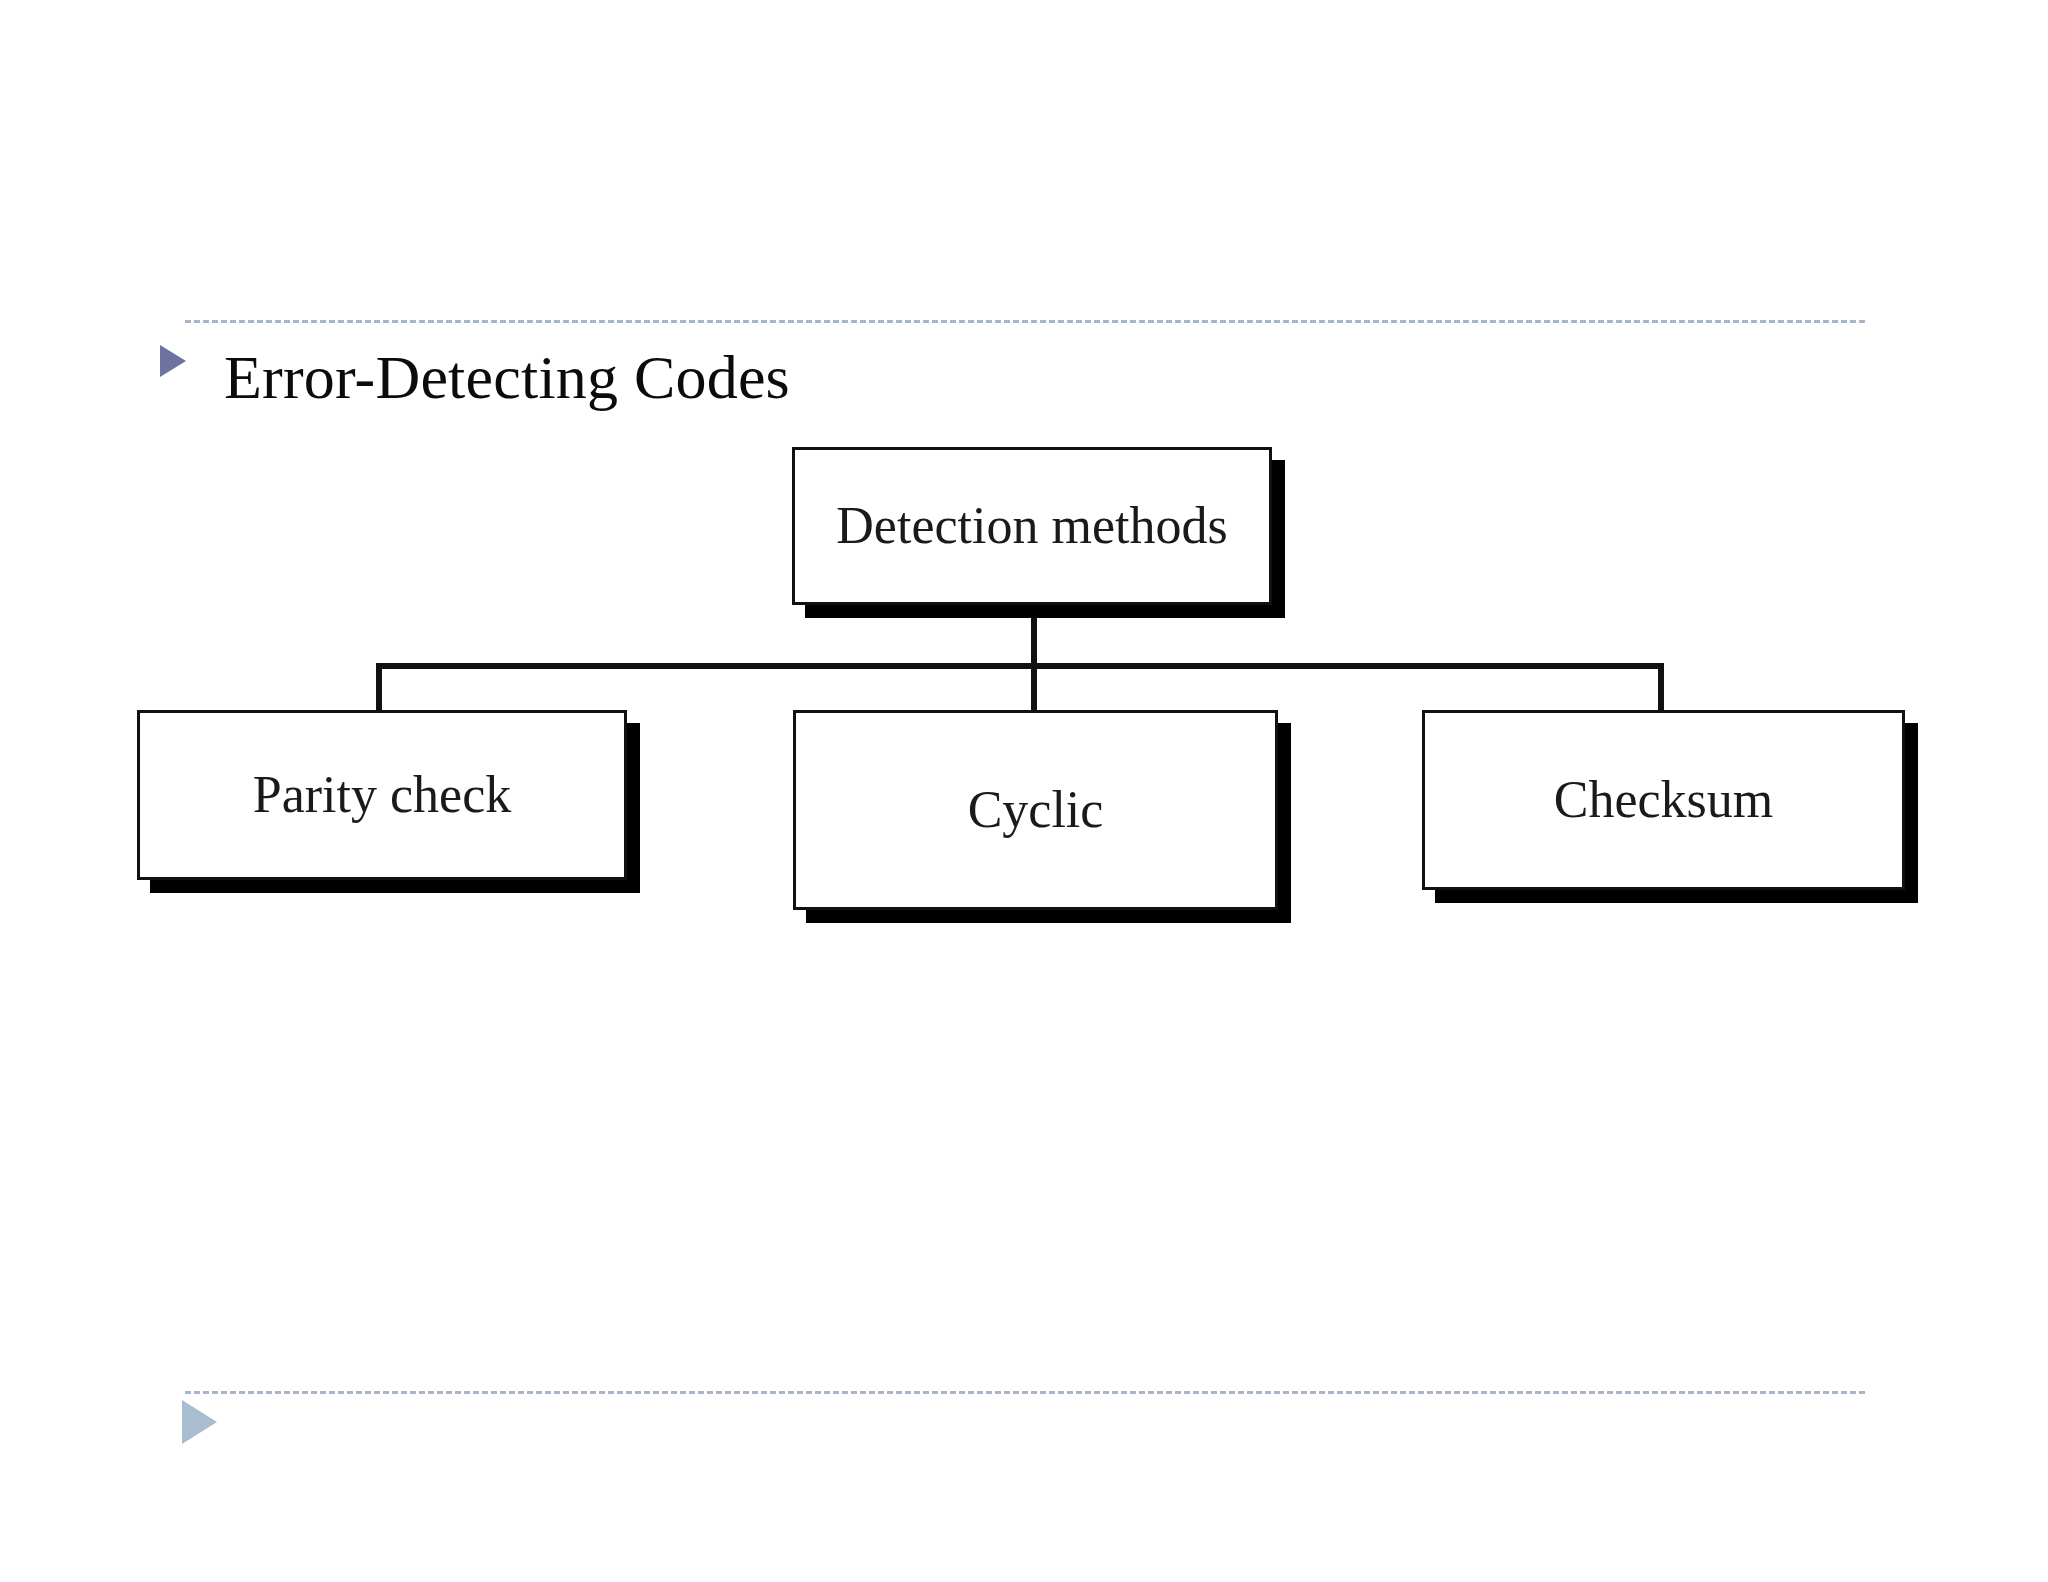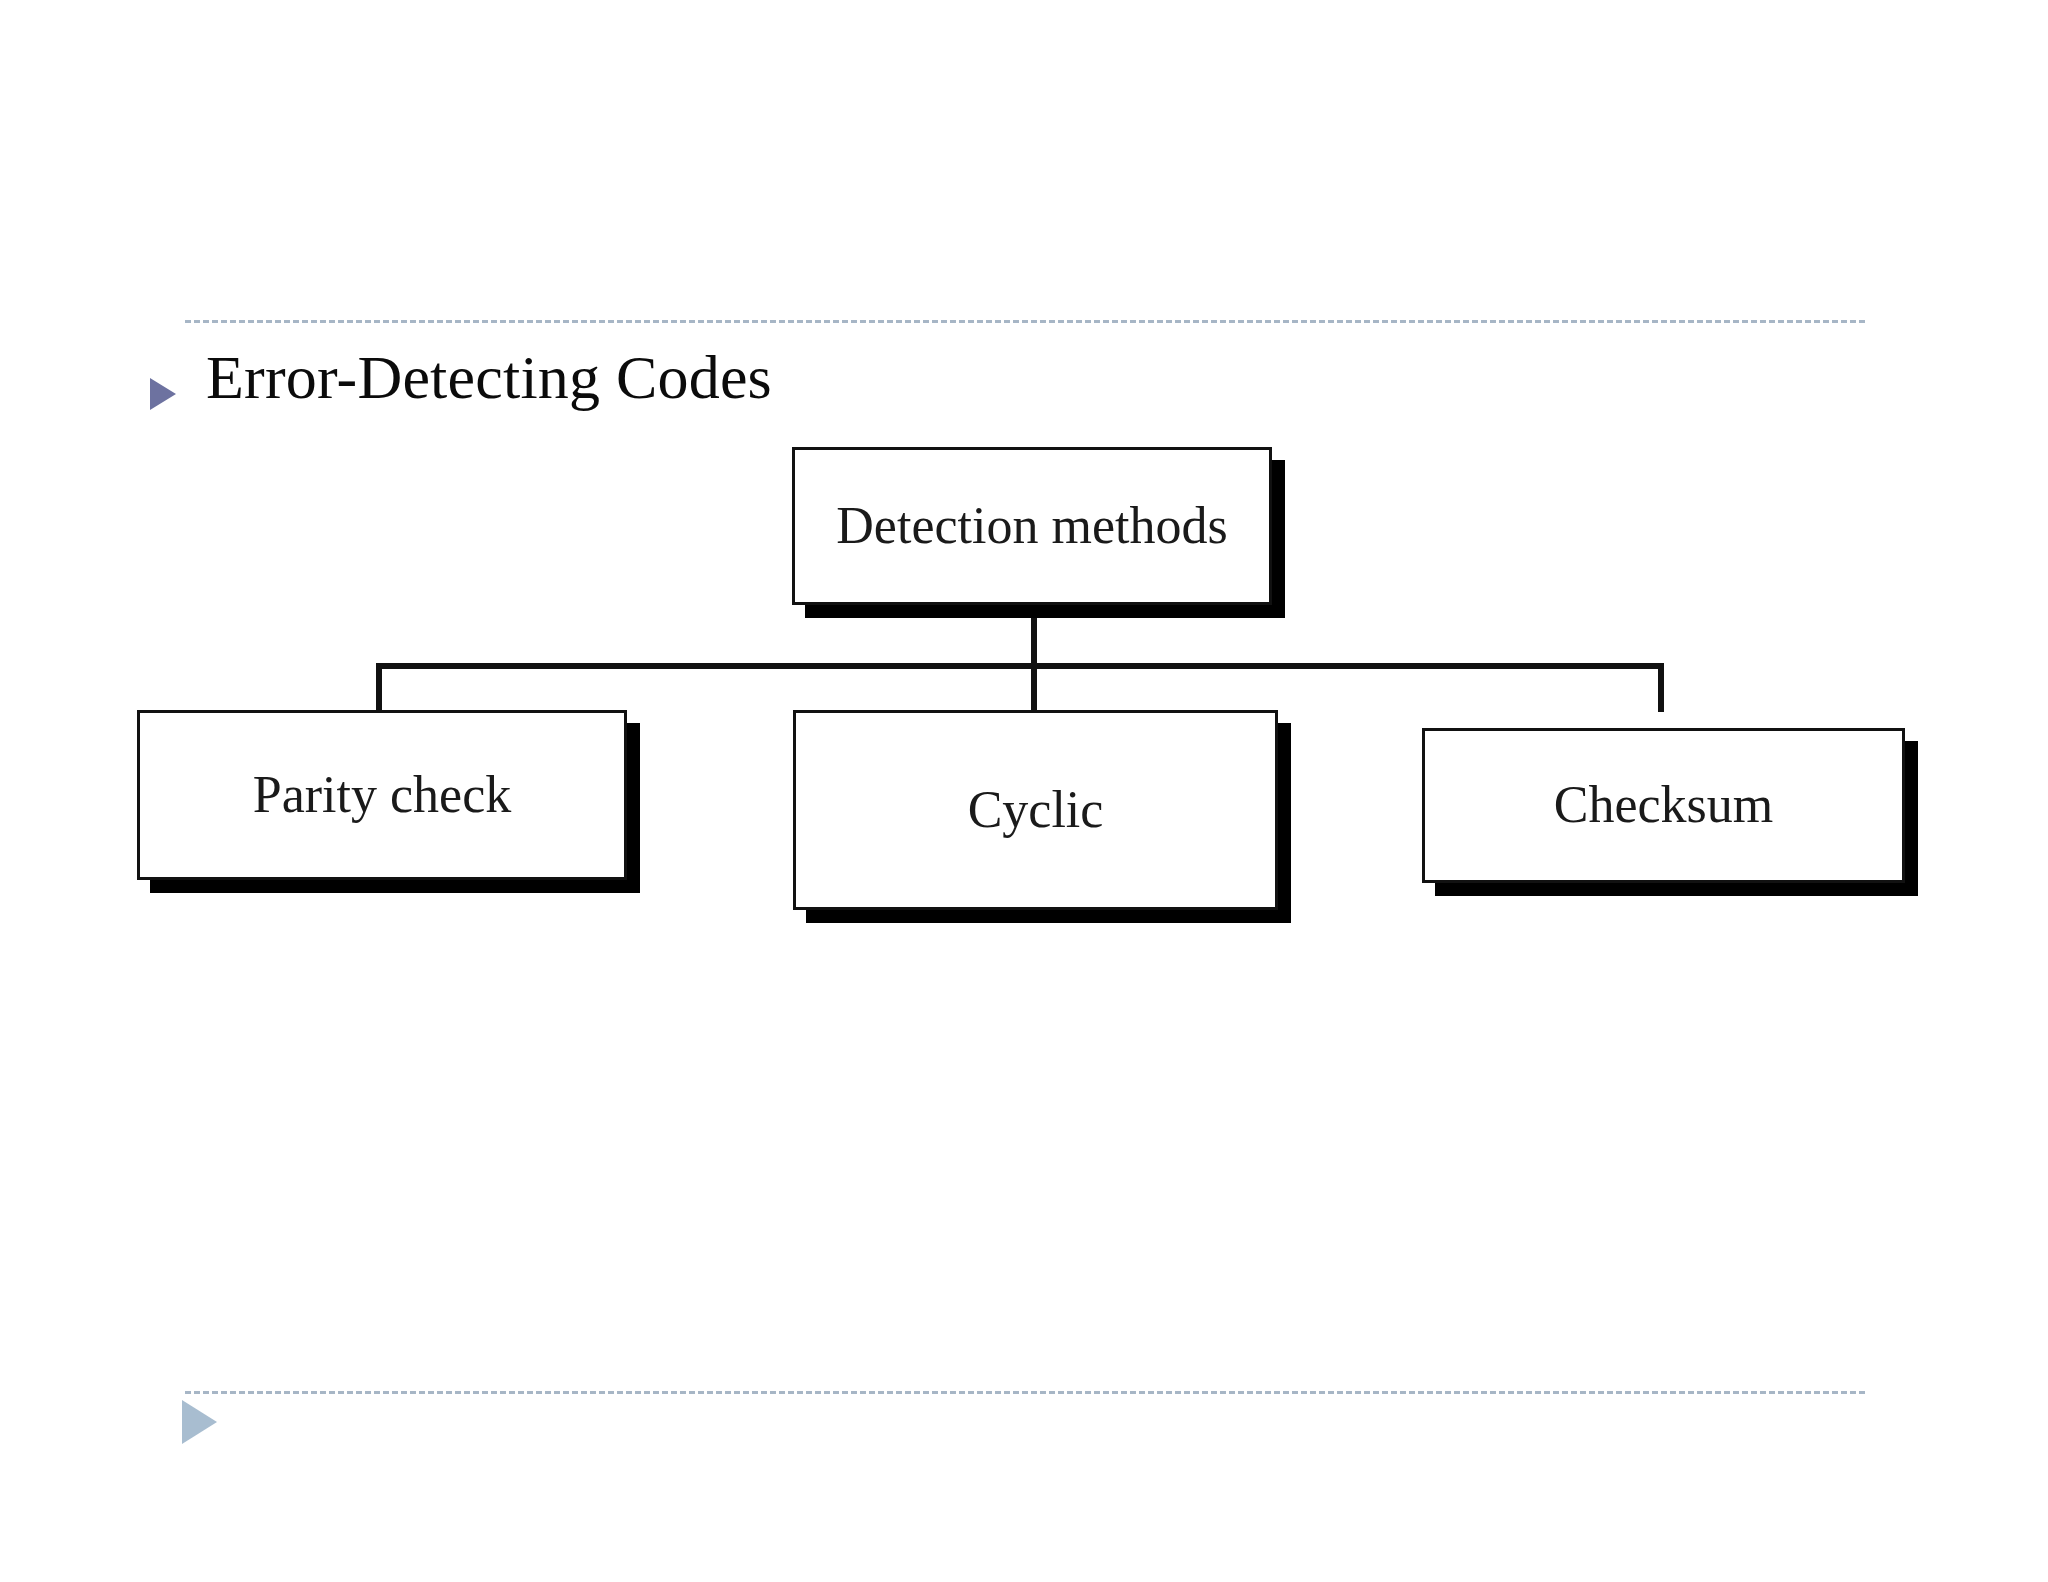--- a/index.html
+++ b/index.html
@@ -23,24 +23,25 @@
     width: 1680px;
     height: 0;
     border-top: 3px dashed #a7b6c6;
   }
   .rule-top    { top: 320px; }
   .rule-bottom { top: 1391px; }
 
   
   .heading-row {
     position: absolute;
-    left: 150px;
+    left: 160px;
     top: 345px;
     display: flex;
-    align-items: flex-end;
+    align-items: flex-start;
+    gap: 8px;
   }
   .heading-bullet {
     width: 0;
     height: 0;
     border-left: 26px solid #6d72a0;
     border-top: 16px solid transparent;
     border-bottom: 16px solid transparent;
     margin-right: 30px;
     flex: 0 0 auto;
   }
@@ -86,21 +87,21 @@
     text-align: center;
     color: #1a1a1a;
     font-size: 52px;
     line-height: 1.17;
     box-shadow: 13px 13px 0 0 #000000;
   }
 
   .node-root   { left: 792px;  top: 447px;  width: 480px; height: 158px; }
   .node-parity { left: 137px;  top: 710px;  width: 490px; height: 170px; }
   .node-crc    { left: 793px;  top: 710px;  width: 485px; height: 200px; }
-  .node-check  { left: 1422px; top: 728px;  width: 483px; height: 155px; }
+  .node-check  { left: 1422px; top: 710px;  width: 483px; height: 180px; }
 
   .node-crc .node-label { line-height: 1.22; }
 
   
   .conn {
     position: absolute;
     background: #111111;
   }
   
   .conn-stem     { left: 1031px; top: 618px; width: 6px;  height: 50px; }

